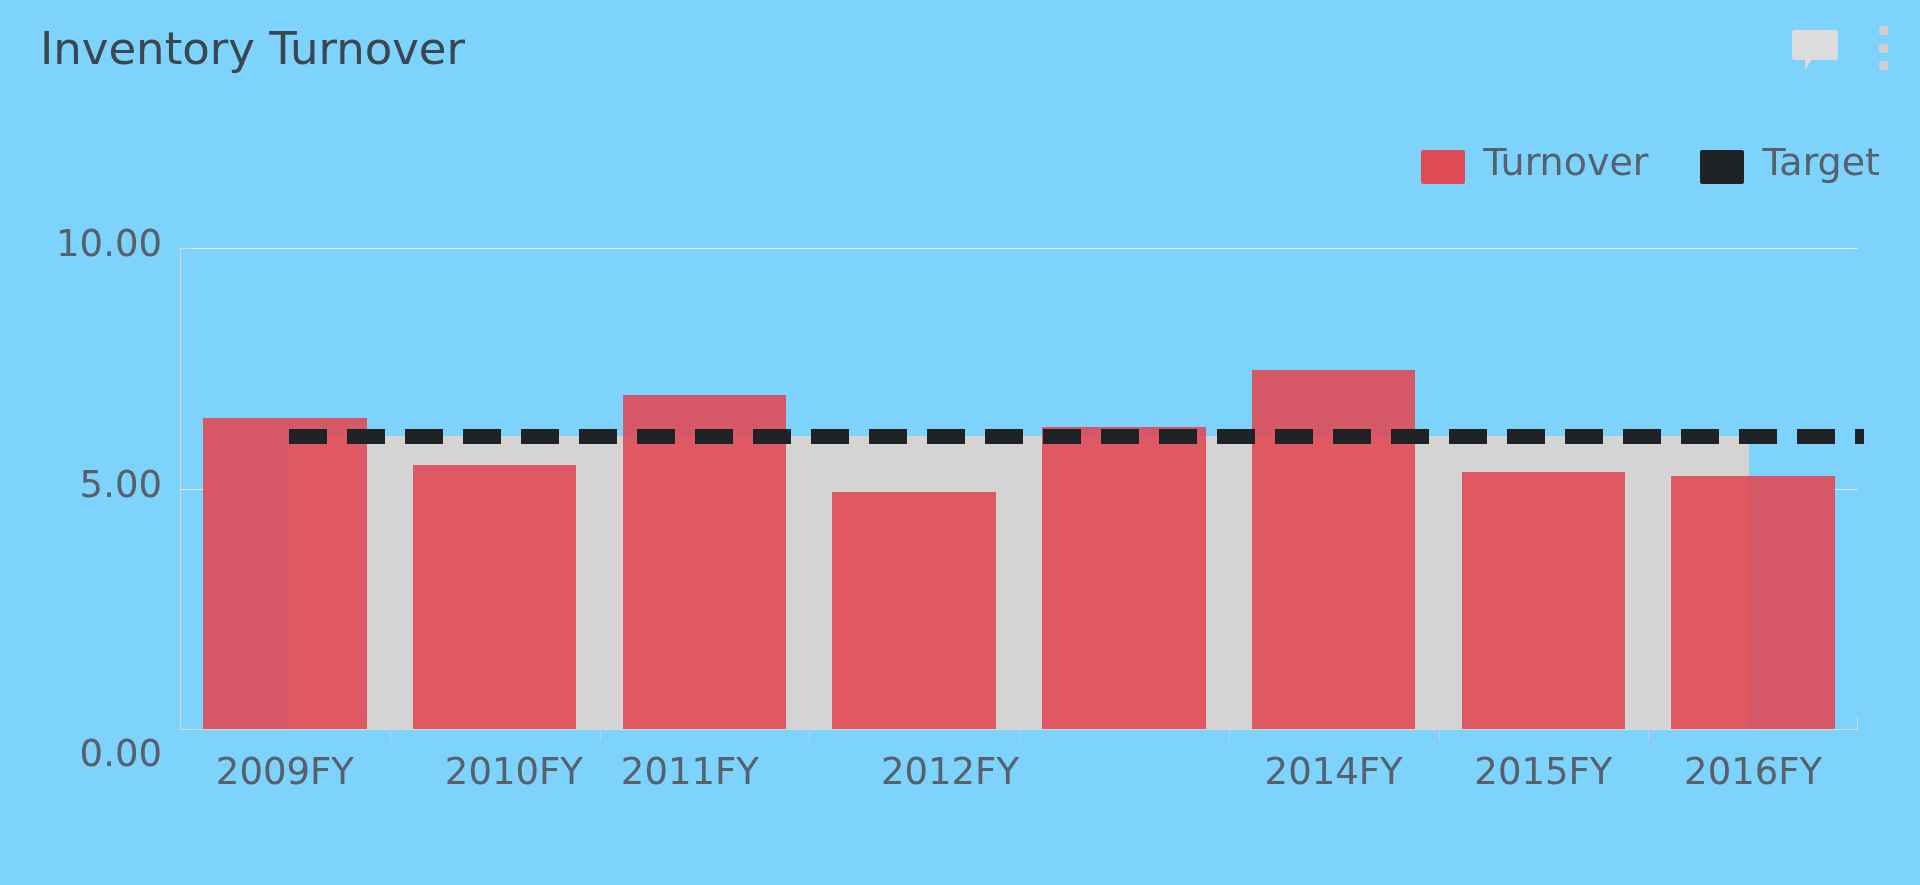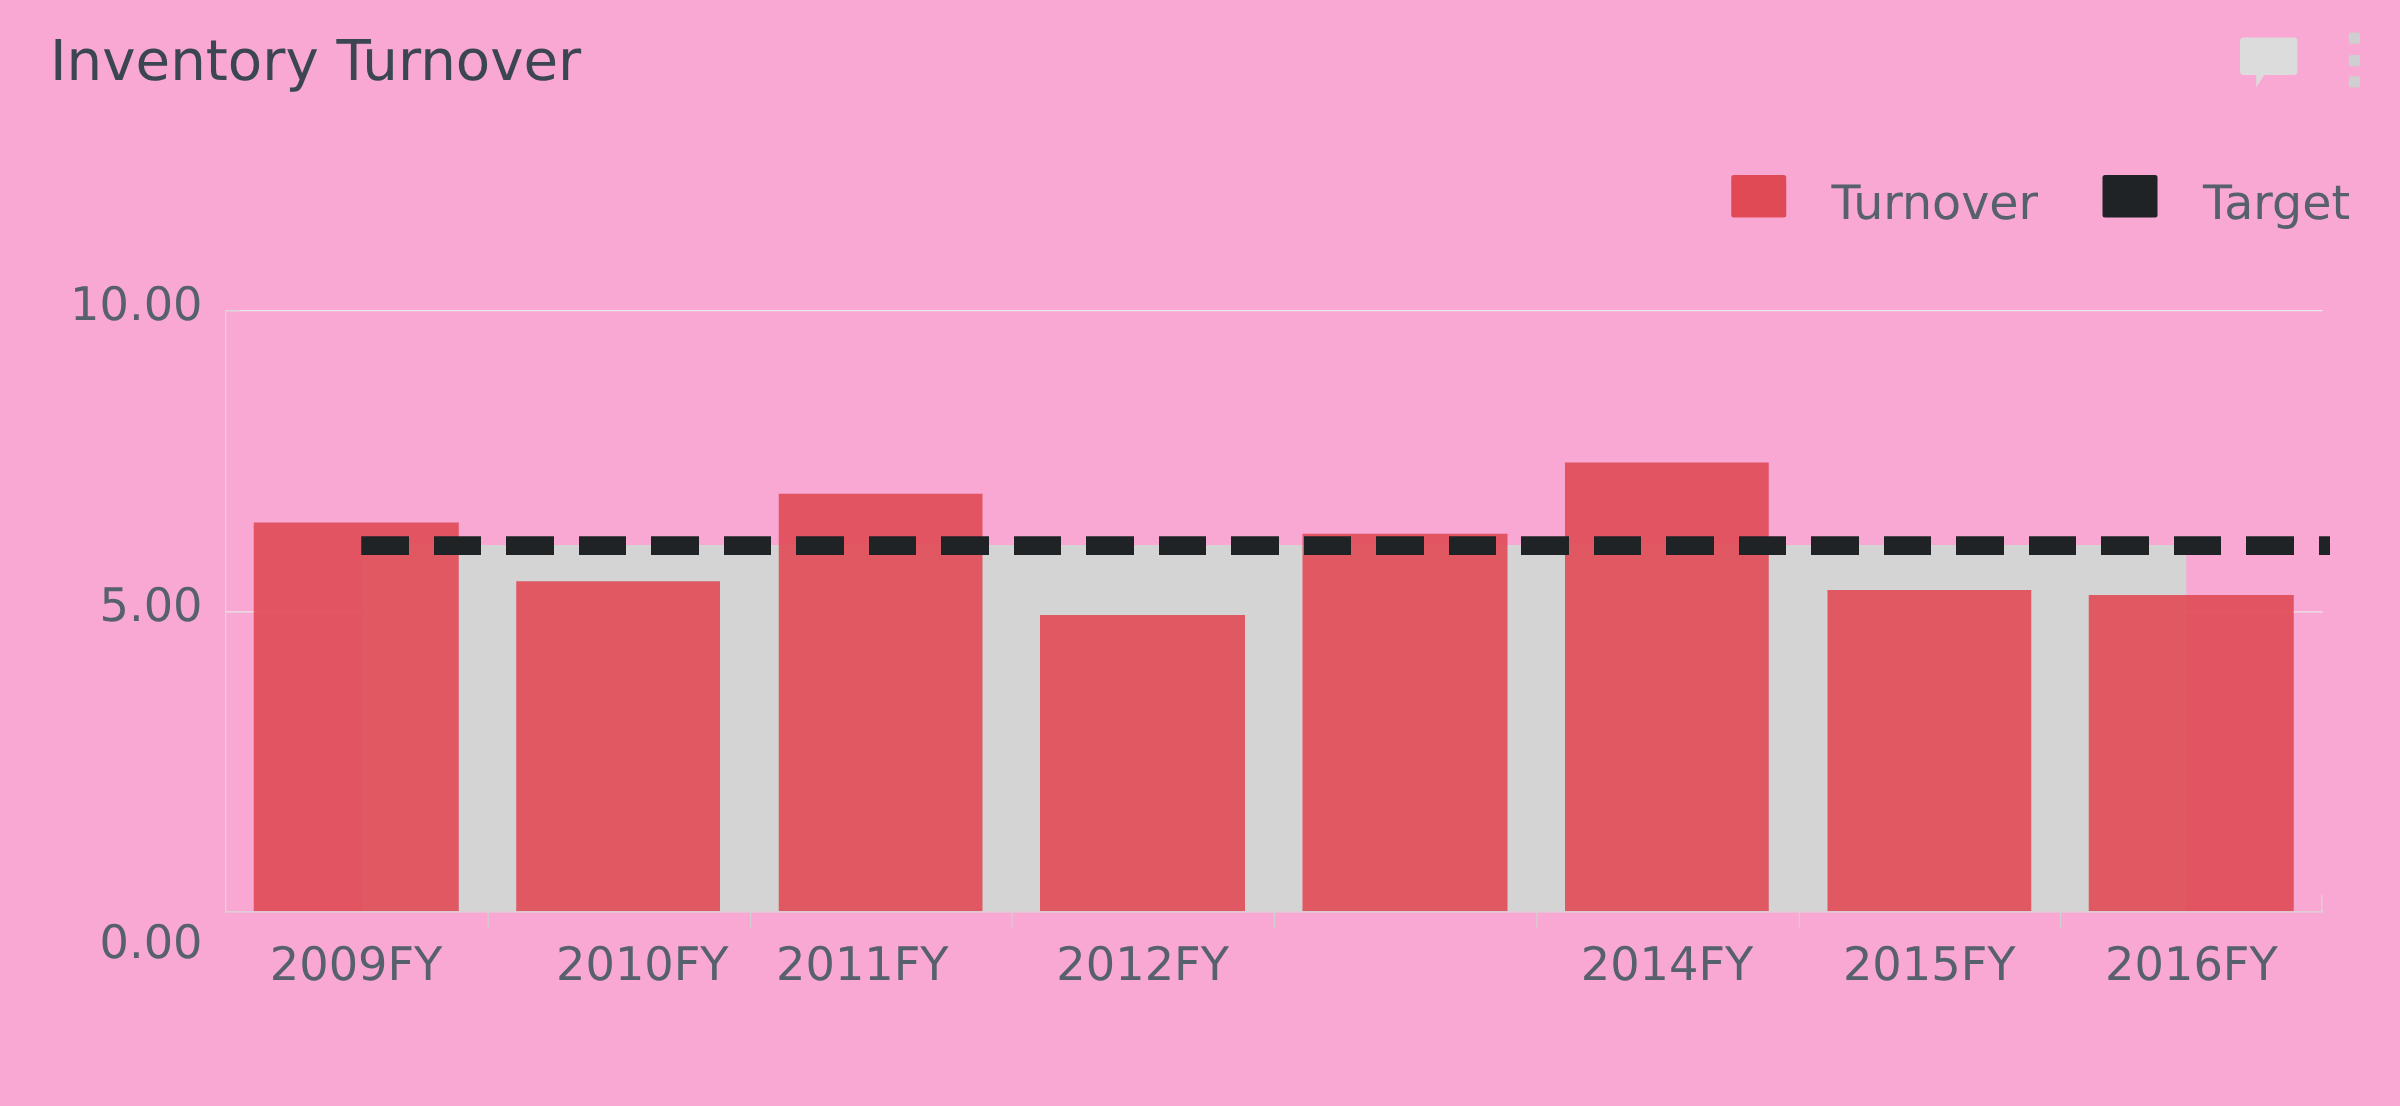--- a/index.html
+++ b/index.html
@@ -11,21 +11,21 @@
     width: 1920px;
     height: 885px;
     font-family: "DejaVu Sans", "Liberation Sans", sans-serif;
     overflow: hidden;
   }
 
   .card {
     position: relative;
     width: 1920px;
     height: 885px;
-    background: #f9a8d4;
+    background: #7dd3fc;
     box-sizing: border-box;
   }
 
   
   .card-header {
     position: absolute;
     left: 0;
     top: 0;
     width: 1920px;
     height: 105px;
@@ -95,22 +95,22 @@
   .legend {
     position: absolute;
     right: 40px;
     top: 140px;
     display: flex;
     align-items: center;
     gap: 52px;
   }
   .legend-item {
     display: flex;
-    align-items: flex-start;
-    gap: 36px;
+    align-items: flex-end;
+    gap: 18px;
   }
   .legend-swatch {
     width: 44px;
     height: 34px;
     border-radius: 2px;
   }
   .legend-label {
     font-size: 38px;
     color: #56616b;
     white-space: nowrap;
@@ -257,21 +257,21 @@
       <div class="axis-cap-right"></div>
       <div class="axis-cap-left-top"></div>
       <div class="ytick-label" style="top: 732px;">0.00</div>
       <div class="ytick-label" style="top: 462.5px;">5.00</div>
       <div class="ytick-label" style="top: 222px;">10.00</div>
       <div class="xtick-label" style="left: 180px; width: 209.75px;">2009FY</div>
       <div class="xtick-label" style="left: 409px; width: 209.75px;">2010FY</div>
       <div class="xtick-mark" style="left: 389.75px;"></div>
       <div class="xtick-label" style="left: 585px; width: 209.75px;">2011FY</div>
       <div class="xtick-mark" style="left: 599.5px;"></div>
-      <div class="xtick-label" style="left: 809.25px; width: 209.75px;">2012FY</div>
+      <div class="xtick-label" style="left: 809.25px; width: 209.75px; text-align: right;">2012FY</div>
       <div class="xtick-mark" style="left: 809.25px;"></div>
       <div class="xtick-mark" style="left: 1019px;"></div>
       <div class="xtick-label" style="left: 1228.75px; width: 209.75px;">2014FY</div>
       <div class="xtick-mark" style="left: 1228.75px;"></div>
       <div class="xtick-label" style="left: 1438.5px; width: 209.75px;">2015FY</div>
       <div class="xtick-mark" style="left: 1438.5px;"></div>
       <div class="xtick-label" style="left: 1648.25px; width: 209.75px;">2016FY</div>
       <div class="xtick-mark" style="left: 1648.25px;"></div>
     </div>
 

